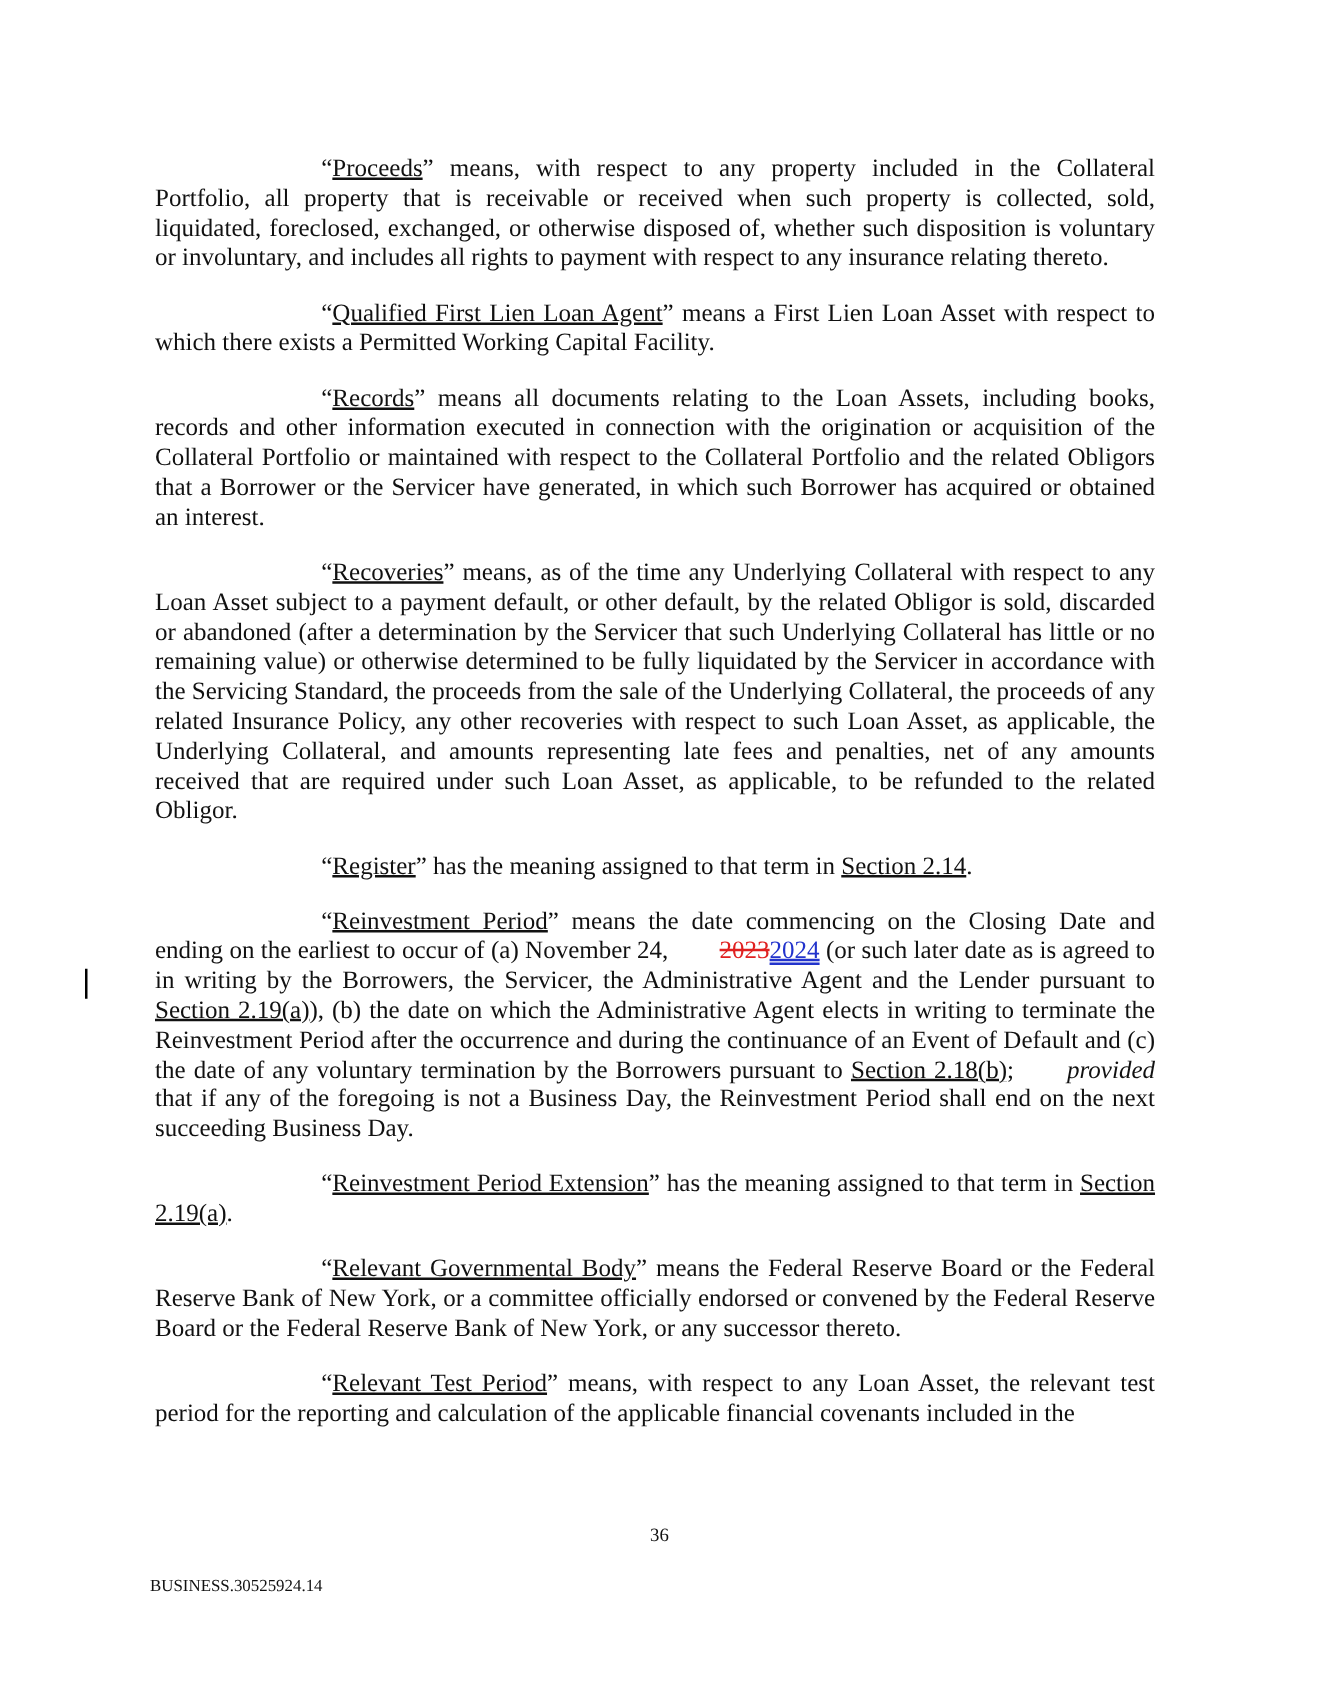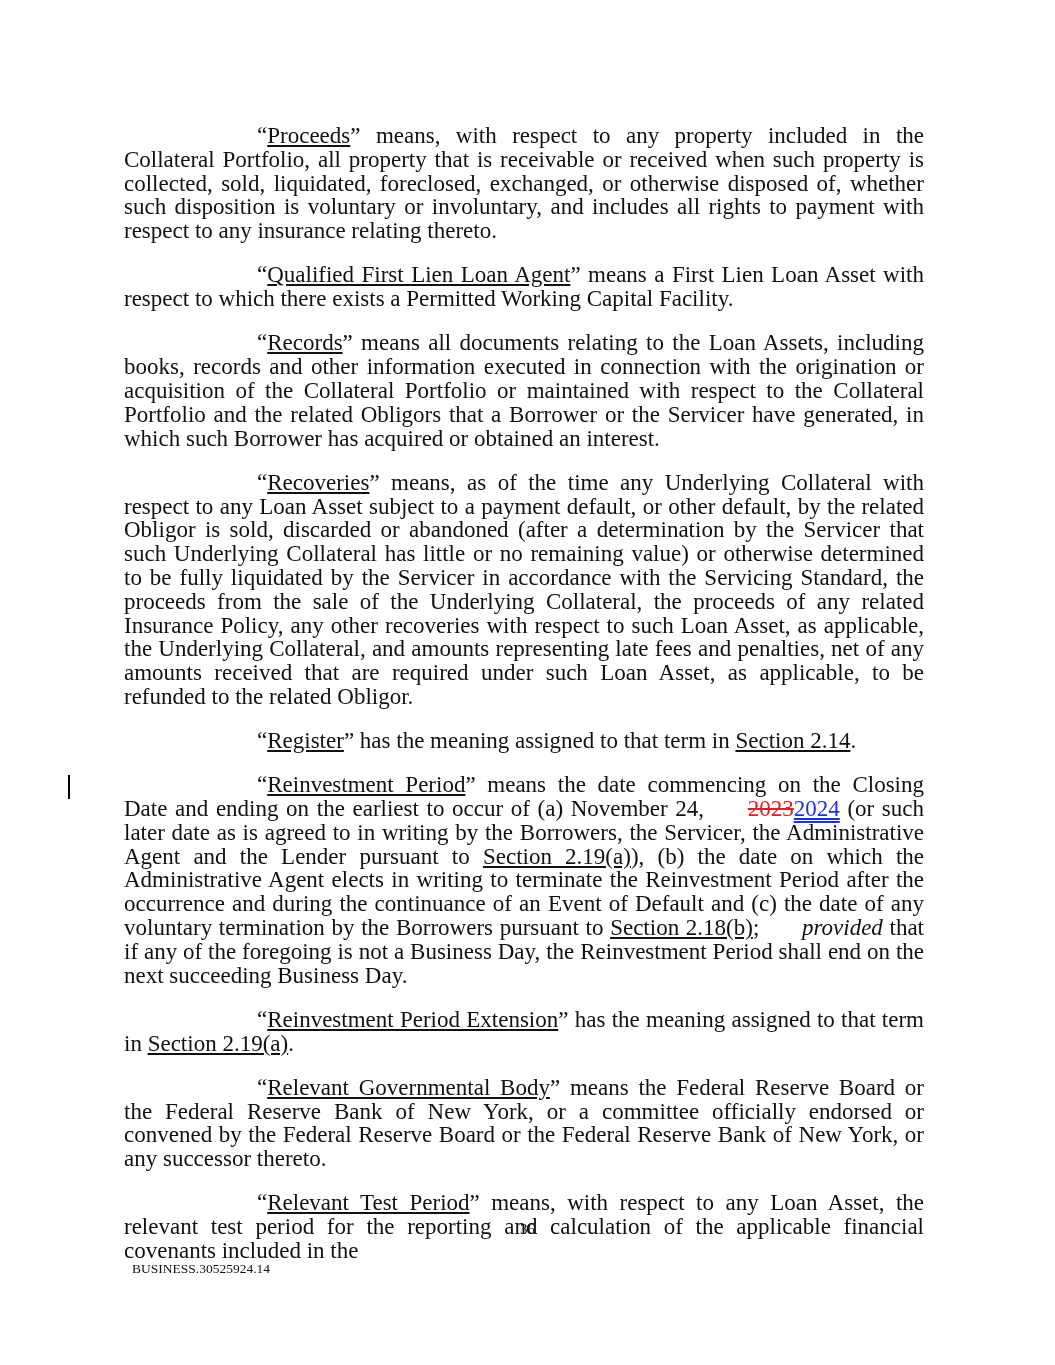--- a/index.html
+++ b/index.html
@@ -1,26 +1,26 @@
 <!DOCTYPE html>
 <html><head>
 <meta charset="utf-8">
 <style>
   html, body { margin: 0; padding: 0; background: #ffffff; }
   body { width: 1055px; height: 1365px; position: relative; overflow: hidden;
          font-family: "Liberation Serif", serif; color: #111; }
   .page { position: absolute; left: 124px; top: 124px; width: 800px; }
-  .para { font-size: 23px; line-height: 23.8px; text-align: justify; margin: 0 0 20.4px 0; text-indent: 133px; }
+  .para { font-size: 20px; line-height: 23.8px; text-align: justify; margin: 0 0 20.4px 0; text-indent: 133px; }
   .u { text-decoration: underline; }
   .i { font-style: italic; margin-left: 36px; }
   .del { color: #e02020; text-decoration: line-through; margin-left: 36px; }
   .ins { color: #2233cc; text-decoration: underline double; }
   .changebar { position: absolute; left: 68px; top: 775px; width: 2px; height: 24px; background: #000; }
   .pagenum { position: absolute; top: 1221px; left: 0; width: 1055px; text-align: center; font-size: 15px; }
-  .footer { position: absolute; top: 1261px; left: 132px; font-size: 13.5px; }
+  .footer { position: absolute; top: 1261px; left: 120px; font-size: 13.5px; }
 </style>
 </head>
 <body>
 
 <div class="changebar"></div>
 <div class="page" id="page">
     <p class="para"><span>“</span><span class="u">Proceeds</span><span>” means, with respect to any property included in the Collateral Portfolio, all property that is receivable or received when such property is collected, sold, liquidated, foreclosed, exchanged, or otherwise disposed of, whether such disposition is voluntary or involuntary, and includes all rights to payment with respect to any insurance relating thereto.</span></p>
     <p class="para"><span>“</span><span class="u">Qualified First Lien Loan Agent</span><span>” means a First Lien Loan Asset with respect to which there exists a Permitted Working Capital Facility.</span></p>
     <p class="para"><span>“</span><span class="u">Records</span><span>” means all documents relating to the Loan Assets, including books, records and other information executed in connection with the origination or acquisition of the Collateral Portfolio or maintained with respect to the Collateral Portfolio and the related Obligors that a Borrower or the Servicer have generated, in which such Borrower has acquired or obtained an interest.</span></p>
     <p class="para"><span>“</span><span class="u">Recoveries</span><span>” means, as of the time any Underlying Collateral with respect to any Loan Asset subject to a payment default, or other default, by the related Obligor is sold, discarded or abandoned (after a determination by the Servicer that such Underlying Collateral has little or no remaining value) or otherwise determined to be fully liquidated by the Servicer in accordance with the Servicing Standard, the proceeds from the sale of the Underlying Collateral, the proceeds of any related Insurance Policy, any other recoveries with respect to such Loan Asset, as applicable, the Underlying Collateral, and amounts representing late fees and penalties, net of any amounts received that are required under such Loan Asset, as applicable, to be refunded to the related Obligor.</span></p>

